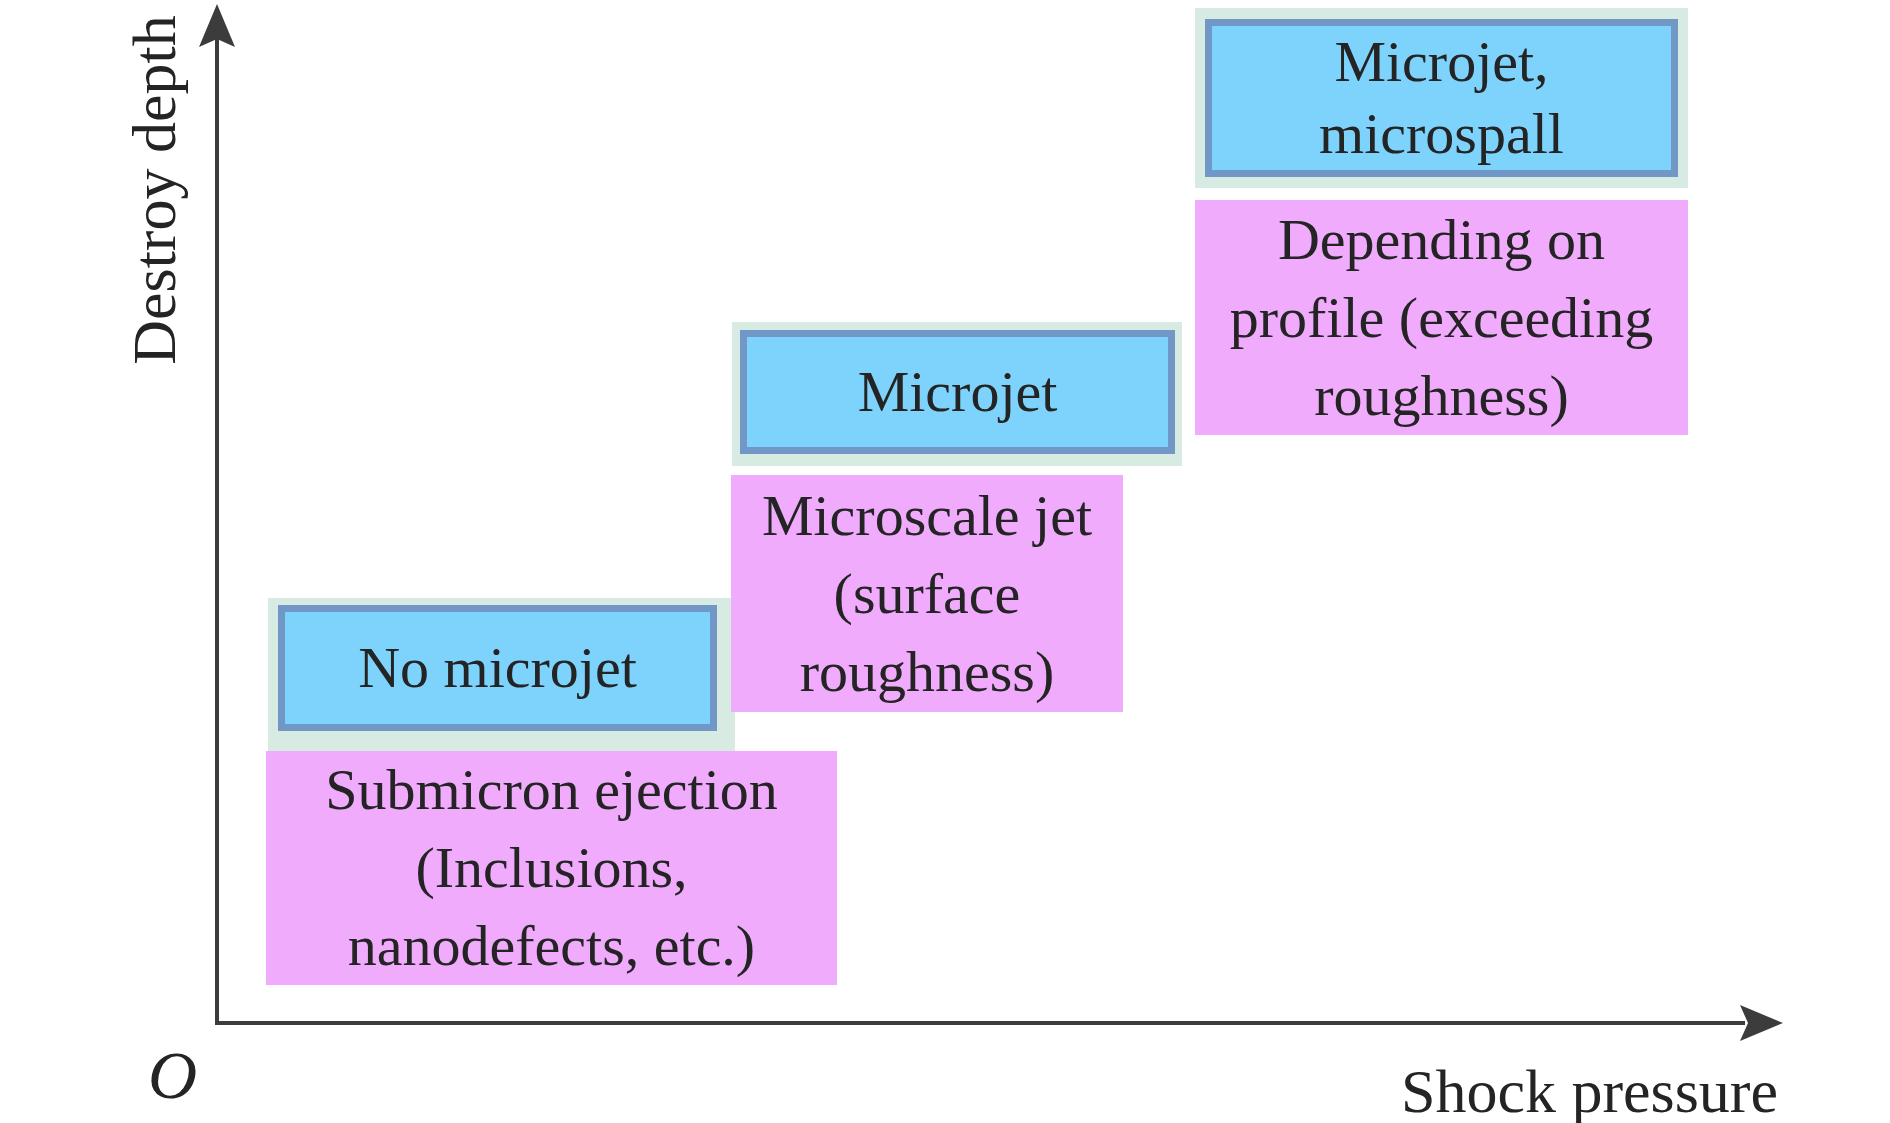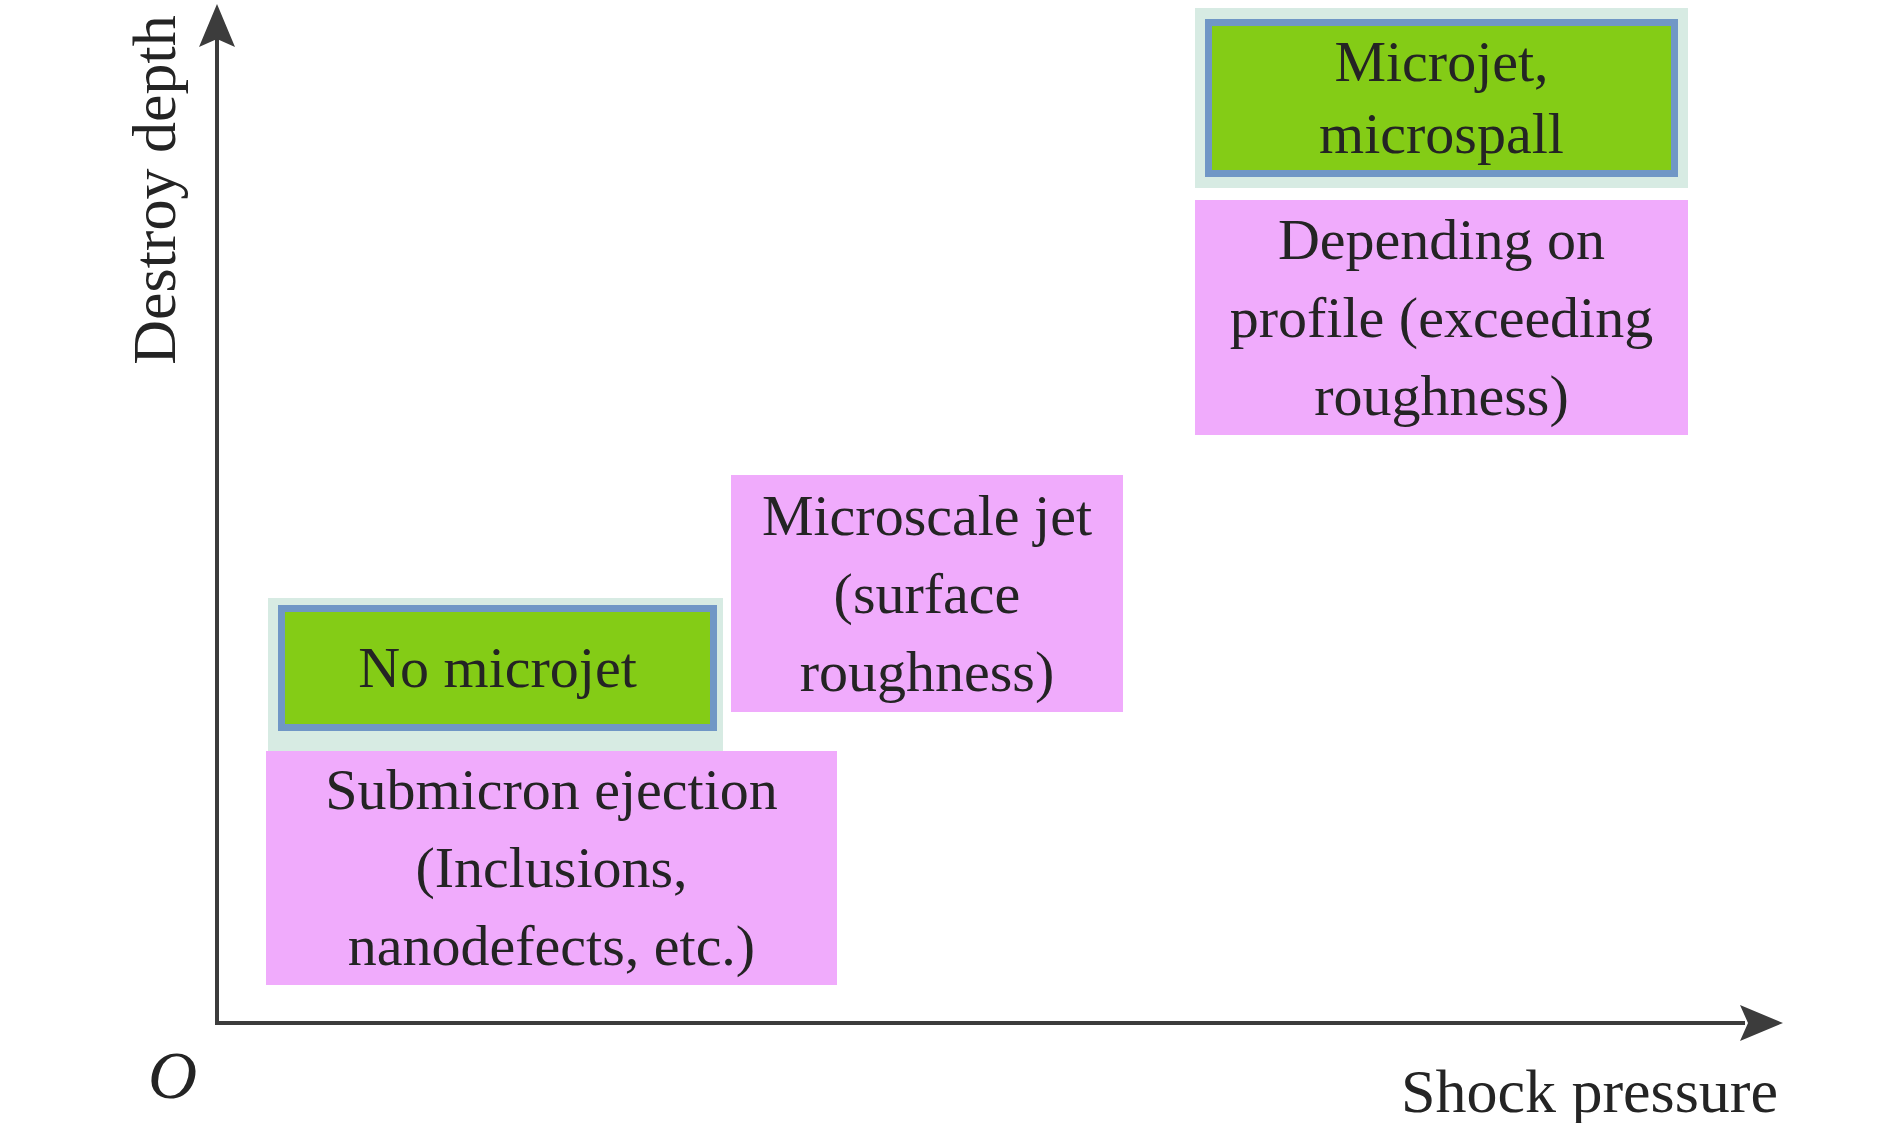--- a/index.html
+++ b/index.html
@@ -52,21 +52,21 @@
     font-size: 68px;
     font-style: italic;
   }
   .panel {
     position: absolute;
     background: #d7ebe3;
   }
   .bluebox {
     position: absolute;
     box-sizing: border-box;
-    background: #84cc16;
+    background: #7dd3fc;
     border: 7px solid #7097c6;
     display: flex;
     align-items: center;
     justify-content: center;
     text-align: center;
   }
   .bluebox .label {
     font-size: 58px;
     line-height: 72px;
     white-space: pre-line;
@@ -78,21 +78,21 @@
     align-items: center;
     justify-content: center;
     text-align: center;
   }
   .caption .label {
     font-size: 58px;
     line-height: 78px;
     white-space: pre-line;
   }
   
-  .s1-panel   { left: 268px;  top: 598px; width: 455px; height: 184px; }
+  .s1-panel   { left: 268px;  top: 598px; width: 455px; height: 184px; padding-left: 12px; }
   .s1-blue    { left: 10px;   top: 7px;   width: 439px; height: 126px; }
   .s1-caption { left: 266px;  top: 751px; width: 571px; height: 234px; }
   
   .s2-panel   { left: 732px;  top: 322px; width: 450px; height: 144px; }
   .s2-blue    { left: 8px;    top: 8px;   width: 435px; height: 124px; }
   .s2-caption { left: 731px;  top: 475px; width: 392px; height: 237px; }
   
   .s3-panel   { left: 1195px; top: 8px;   width: 493px; height: 180px; }
   .s3-blue    { left: 10px;   top: 11px;  width: 473px; height: 158px; }
   .s3-caption { left: 1195px; top: 200px; width: 493px; height: 235px; }
@@ -119,20 +119,25 @@
     <div class="bluebox s1-blue">
       <span class="label">No microjet</span>
     </div>
   </div>
   <div class="caption s1-caption">
     <span class="label">Submicron ejection
 (Inclusions,
 nanodefects, etc.)</span>
   </div>
 
+  <div class="panel s2-panel">
+    <div class="bluebox s2-blue">
+      <span class="label">Microjet</span>
+    </div>
+  </div>
   <div class="caption s2-caption">
     <span class="label">Microscale jet
 (surface
 roughness)</span>
   </div>
 
   <div class="panel s3-panel">
     <div class="bluebox s3-blue">
       <span class="label">Microjet,
 microspall</span>

